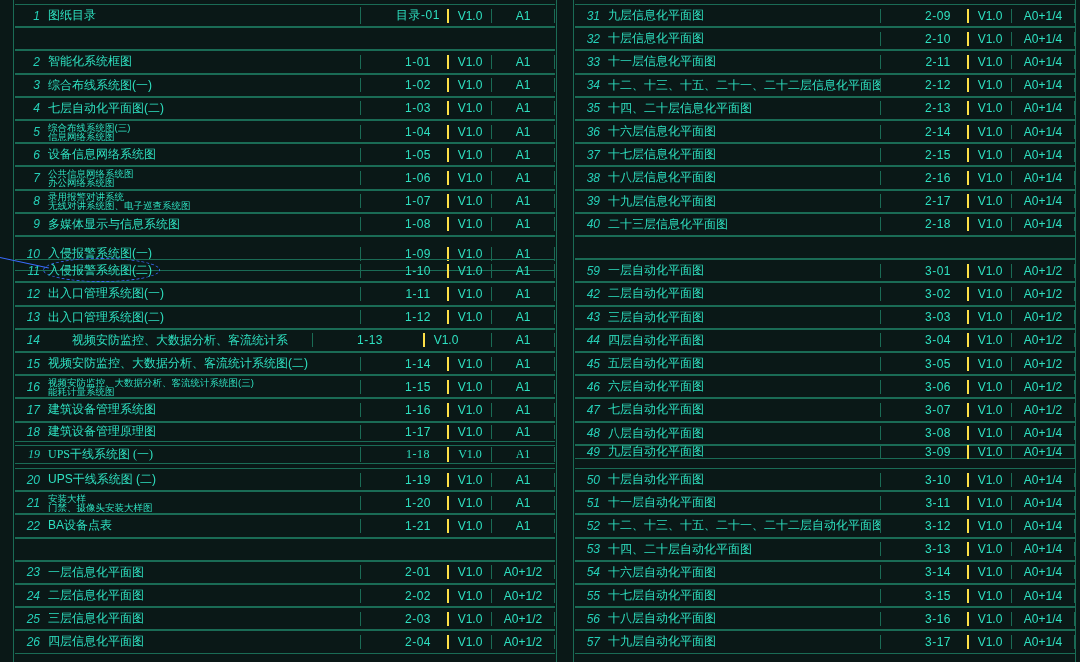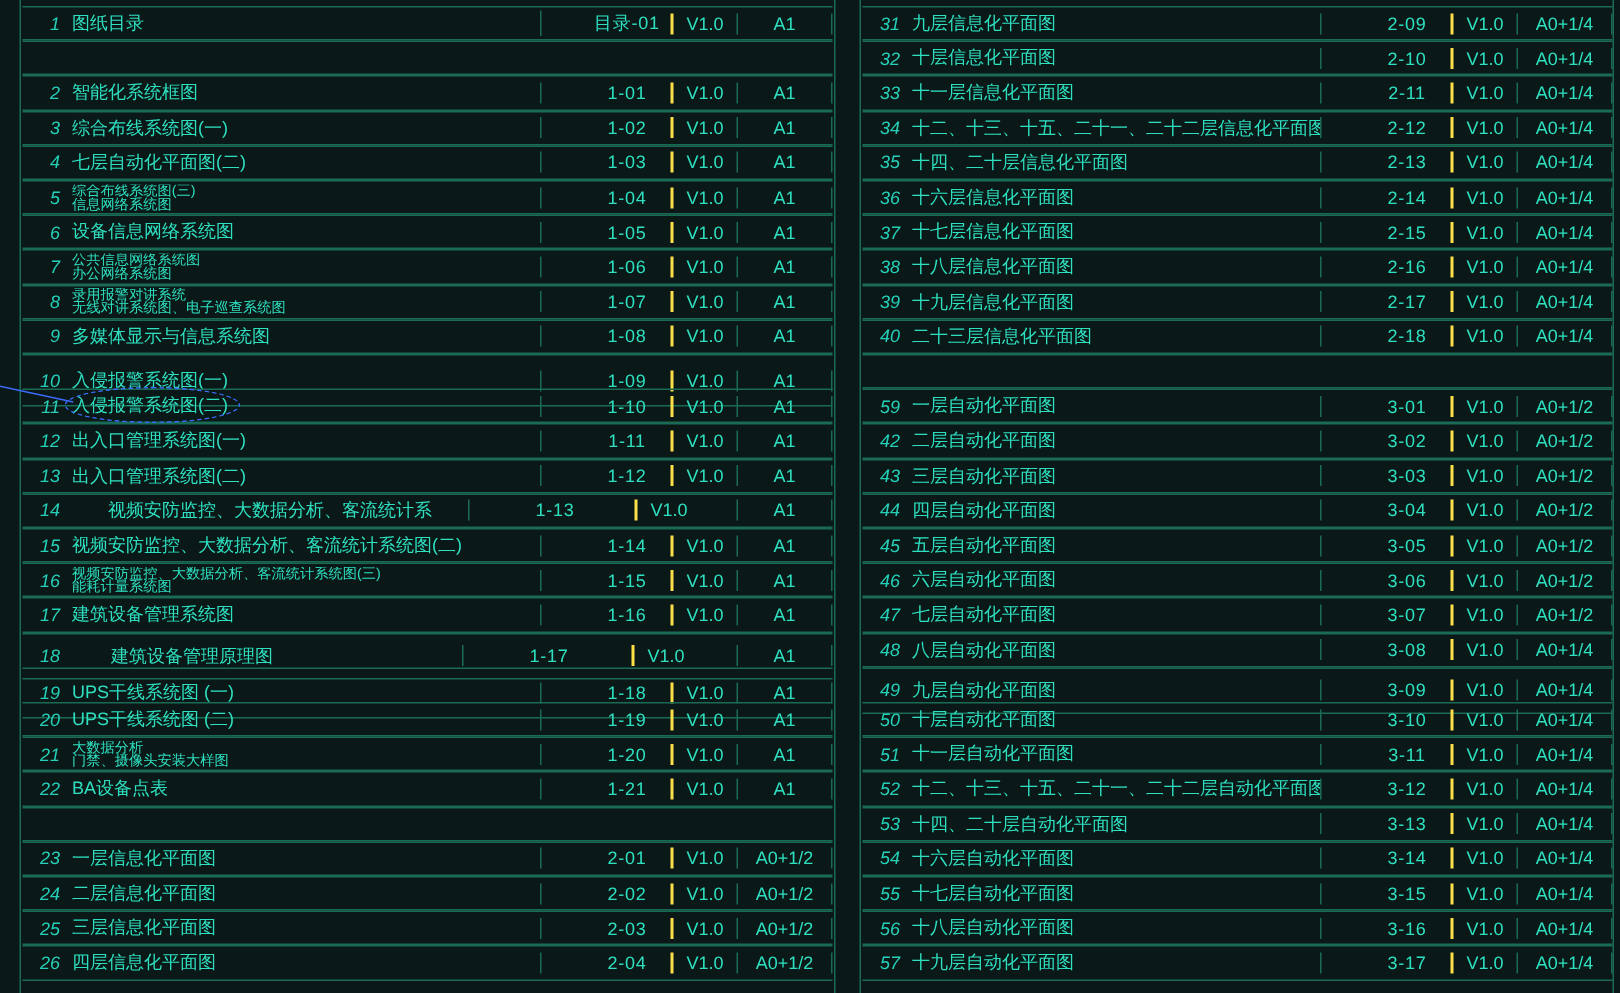--- a/index.html
+++ b/index.html
@@ -249,46 +249,46 @@
         <div class="c-ver">V1.0</div>
         <div class="c-size">A1</div>
       </div>
       <div class="row" style="top: 398.4px; height: 23.2px;">
         <div class="c-num">17</div>
         <div class="c-desc">建筑设备管理系统图</div>
         <div class="c-code">1-16</div>
         <div class="c-ver">V1.0</div>
         <div class="c-size">A1</div>
       </div>
-      <div class="row" style="top: 421.6px; height: 31px; gap: 26px;">
+      <div class="row" style="top: 421.6px; height: 20px;">
         <div class="c-num">18</div>
         <div class="c-desc">建筑设备管理原理图</div>
         <div class="c-code">1-17</div>
         <div class="c-ver">V1.0</div>
         <div class="c-size">A1</div>
       </div>
-      <div class="row" style="top: 444.8px; height: 34px;">
+      <div class="row" style="top: 444.8px; height: 19px; font-family: Liberation Serif, serif;">
         <div class="c-num">19</div>
         <div class="c-desc">UPS干线系统图 (一)</div>
         <div class="c-code">1-18</div>
         <div class="c-ver">V1.0</div>
         <div class="c-size">A1</div>
       </div>
       <div class="row" style="top: 468px; height: 23.2px;">
         <div class="c-num">20</div>
         <div class="c-desc">UPS干线系统图 (二)</div>
         <div class="c-code">1-19</div>
         <div class="c-ver">V1.0</div>
         <div class="c-size">A1</div>
       </div>
       <div class="row" style="top: 491.2px; height: 23.2px;">
         <div class="c-num">21</div>
         <div class="c-desc">
           <div class="desc-sub">
-            <span>大数据分析</span>
+            <span>安装大样</span>
             <span>门禁、摄像头安装大样图</span>
           </div>
         </div>
         <div class="c-code">1-20</div>
         <div class="c-ver">V1.0</div>
         <div class="c-size">A1</div>
       </div>
       <div class="row" style="top: 514.4px; height: 23.2px;">
         <div class="c-num">22</div>
         <div class="c-desc">BA设备点表</div>
@@ -459,21 +459,21 @@
         <div class="c-ver">V1.0</div>
         <div class="c-size">A0+1/2</div>
       </div>
       <div class="row" style="top: 421.6px; height: 23.2px;">
         <div class="c-num">48</div>
         <div class="c-desc">八层自动化平面图</div>
         <div class="c-code">3-08</div>
         <div class="c-ver">V1.0</div>
         <div class="c-size">A0+1/4</div>
       </div>
-      <div class="row" style="top: 444.8px; height: 31px;">
+      <div class="row" style="top: 444.8px; height: 14px;">
         <div class="c-num">49</div>
         <div class="c-desc">九层自动化平面图</div>
         <div class="c-code">3-09</div>
         <div class="c-ver">V1.0</div>
         <div class="c-size">A0+1/4</div>
       </div>
       <div class="row" style="top: 468px; height: 23.2px;">
         <div class="c-num">50</div>
         <div class="c-desc">十层自动化平面图</div>
         <div class="c-code">3-10</div>

